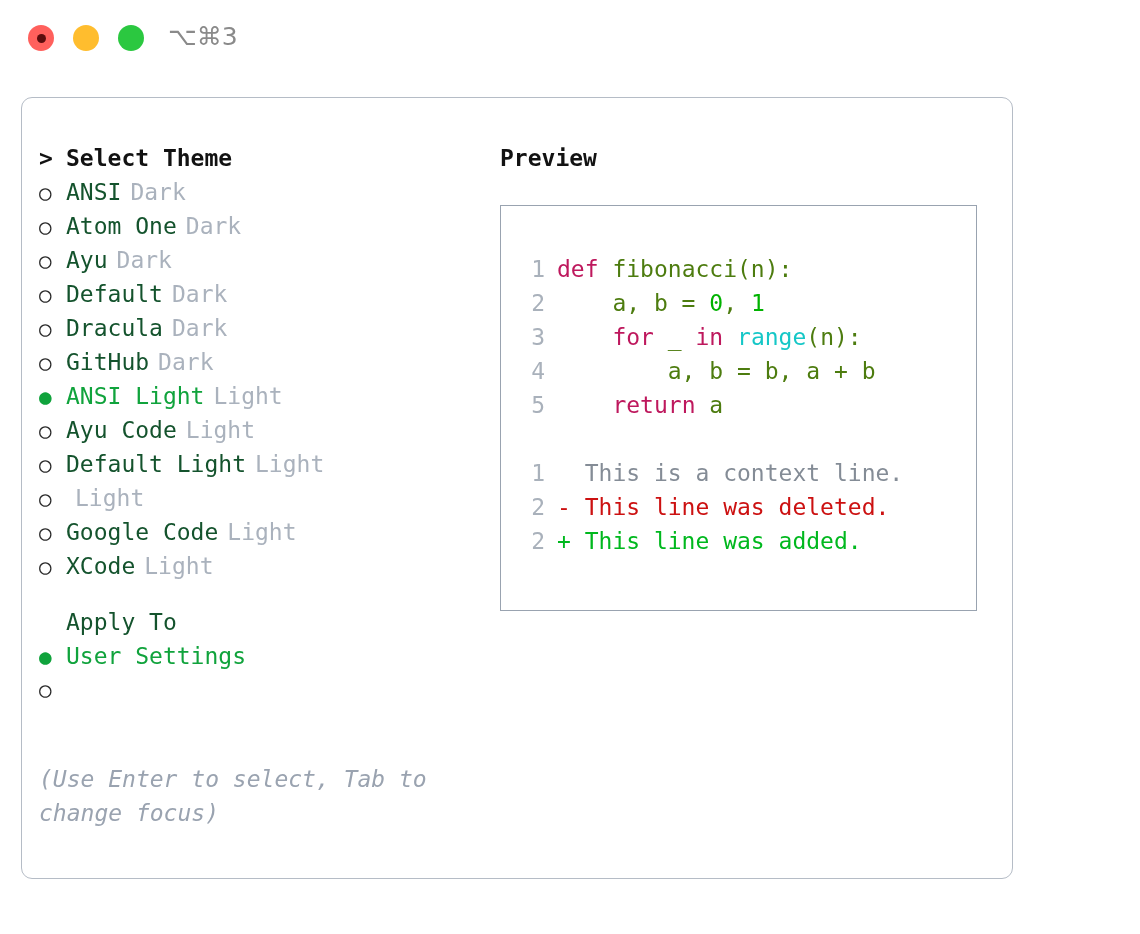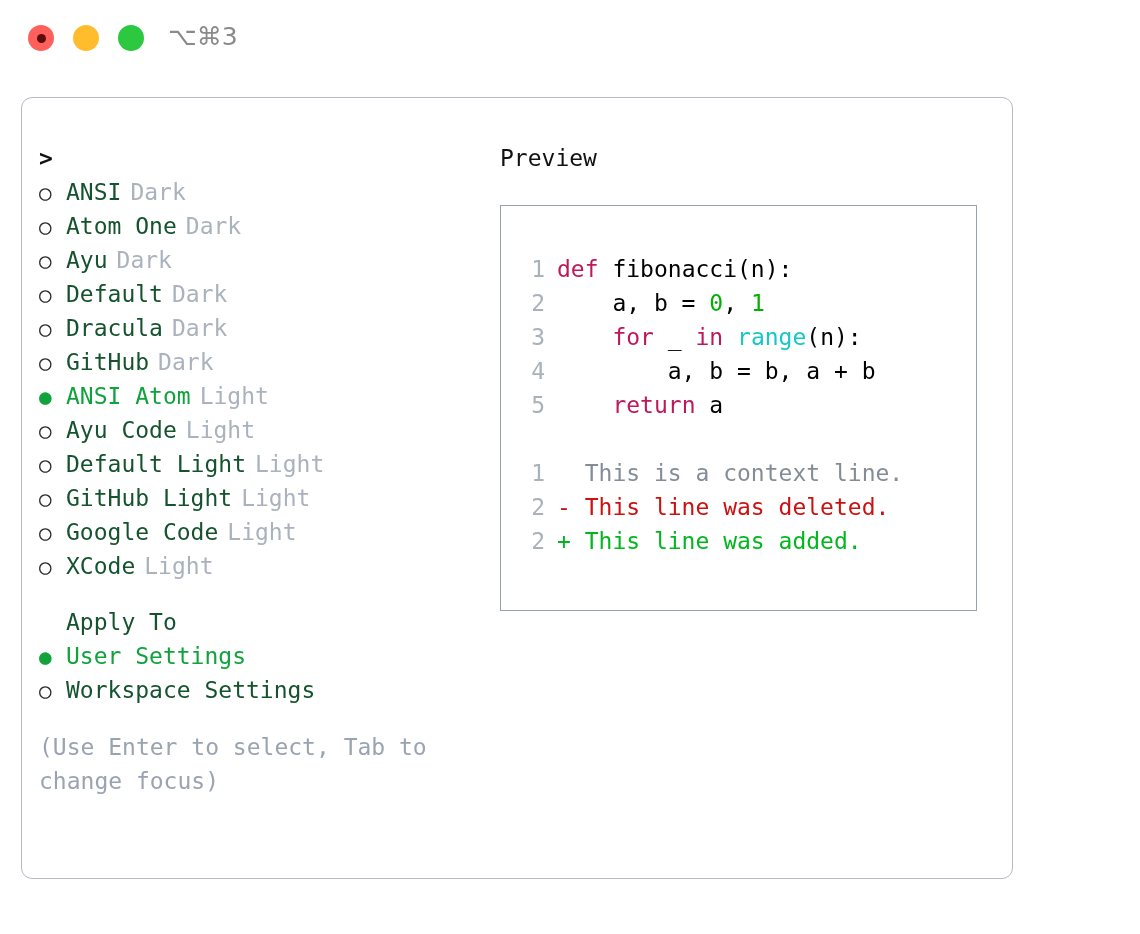--- a/index.html
+++ b/index.html
@@ -106,37 +106,38 @@
   .label.head { font-weight: bold; color: #121212; }
   .label.sel  { color: #10a33c; }
   .suffix {
     color: #aab2bd;
     margin-left: 9px;
   }
   .section-gap { height: 22px; }
 
   #hint {
     position: absolute;
-    left: 17px; top: 632px;
+    left: 17px; top: 664px;
     width: 412px;
     font-size: 23px;
     line-height: 34px;
     color: #9aa3b0;
     white-space: pre-wrap;
+    font-style: italic;
   }
 
   
   #right-col {
     position: absolute;
     left: 478px; top: 43px;
     width: 490px;
   }
   #preview-title {
     font-size: 23px;
-    font-weight: normal;
+    font-weight: bold;
     color: #121212;
     line-height: 34px;
   }
   #preview-box {
     position: absolute;
     left: 0px; top: 64px;
     width: 477px; height: 406px;
     border: 1.6px solid #99a3b0;
     box-sizing: border-box;
     background: #ffffff;
@@ -152,21 +153,21 @@
   .ln {
     display: inline-block;
     width: 22px;
     text-align: right;
     color: #a9b1bb;
     margin-right: 12px;
   }
   .kw   { color: #be185d; }
   .num  { color: #00b200; }
   .fn   { color: #15c7c7; }
-  .id   { color: #000000; }
+  .id   { color: #4d7c0f; }
   .blank-line { display: block; height: 34px; }
   .diff-ctx { color: #848c96; }
   .diff-del { color: #cc1111; text-align: right; }
   .diff-add { color: #00b81e; }
 </style>
 </head>
 <body>
 
 <div id="window">
 
@@ -178,47 +179,48 @@
     </div>
     <div id="shortcut">⌥⌘3</div>
   </div>
 
   <div id="panel">
 
     <div id="left-col">
 
       <div class="row">
         <span class="marker caret">&gt;</span>
+        <span class="label head">Select Theme</span>
       </div>
 
       <div id="theme-items">
           <div class="row"><span class="marker">○</span><span class="label">ANSI</span><span class="suffix">Dark</span></div>
           <div class="row"><span class="marker">○</span><span class="label">Atom One</span><span class="suffix">Dark</span></div>
           <div class="row"><span class="marker">○</span><span class="label">Ayu</span><span class="suffix">Dark</span></div>
           <div class="row"><span class="marker">○</span><span class="label">Default</span><span class="suffix">Dark</span></div>
           <div class="row"><span class="marker">○</span><span class="label">Dracula</span><span class="suffix">Dark</span></div>
           <div class="row"><span class="marker">○</span><span class="label">GitHub</span><span class="suffix">Dark</span></div>
-          <div class="row"><span class="marker dot-filled">●</span><span class="label sel">ANSI Atom</span><span class="suffix">Light</span></div>
+          <div class="row"><span class="marker dot-filled">●</span><span class="label sel">ANSI Light</span><span class="suffix">Light</span></div>
           <div class="row"><span class="marker">○</span><span class="label">Ayu Code</span><span class="suffix">Light</span></div>
           <div class="row"><span class="marker">○</span><span class="label">Default Light</span><span class="suffix">Light</span></div>
-          <div class="row"><span class="marker">○</span><span class="label">GitHub Light</span><span class="suffix">Light</span></div>
+          <div class="row"><span class="marker">○</span><span class="suffix">Light</span></div>
           <div class="row"><span class="marker">○</span><span class="label">Google Code</span><span class="suffix">Light</span></div>
           <div class="row"><span class="marker">○</span><span class="label">XCode</span><span class="suffix">Light</span></div>
         </div>
 
       <div class="section-gap"></div>
 
       <div class="row">
         <span class="marker"> </span>
         <span class="label">Apply To</span>
       </div>
 
       <div id="apply-items">
           <div class="row"><span class="marker dot-filled">●</span><span class="label sel">User Settings</span></div>
-          <div class="row"><span class="marker">○</span><span class="label">Workspace Settings</span></div>
+          <div class="row"><span class="marker">○</span></div>
         </div>
     </div>
 
     <div id="hint">(Use Enter to select, Tab to change focus)</div>
 
     <div id="right-col">
       <div id="preview-title">Preview</div>
       <div id="preview-box">
         <div id="code"><span class="cline"><span class="ln">1</span><span class="kw">def</span><span class="id"> fibonacci(n):</span></span><span class="cline"><span class="ln">2</span><span class="id">    a, b = </span><span class="num">0</span><span class="id">, </span><span class="num">1</span></span><span class="cline"><span class="ln">3</span><span class="id">    </span><span class="kw">for</span><span class="id"> _ </span><span class="kw">in</span><span class="id"> </span><span class="fn">range</span><span class="id">(n):</span></span><span class="cline"><span class="ln">4</span><span class="id">        a, b = b, a + b</span></span><span class="cline"><span class="ln">5</span><span class="id">    </span><span class="kw">return</span><span class="id"> a</span></span><span class="blank-line"></span><span class="cline"><span class="ln">1</span><span class="diff-ctx">  This is a context line.</span></span><span class="cline"><span class="ln">2</span><span class="diff-del">- This line was deleted.</span></span><span class="cline"><span class="ln">2</span><span class="diff-add">+ This line was added.</span></span></div>
       </div>

